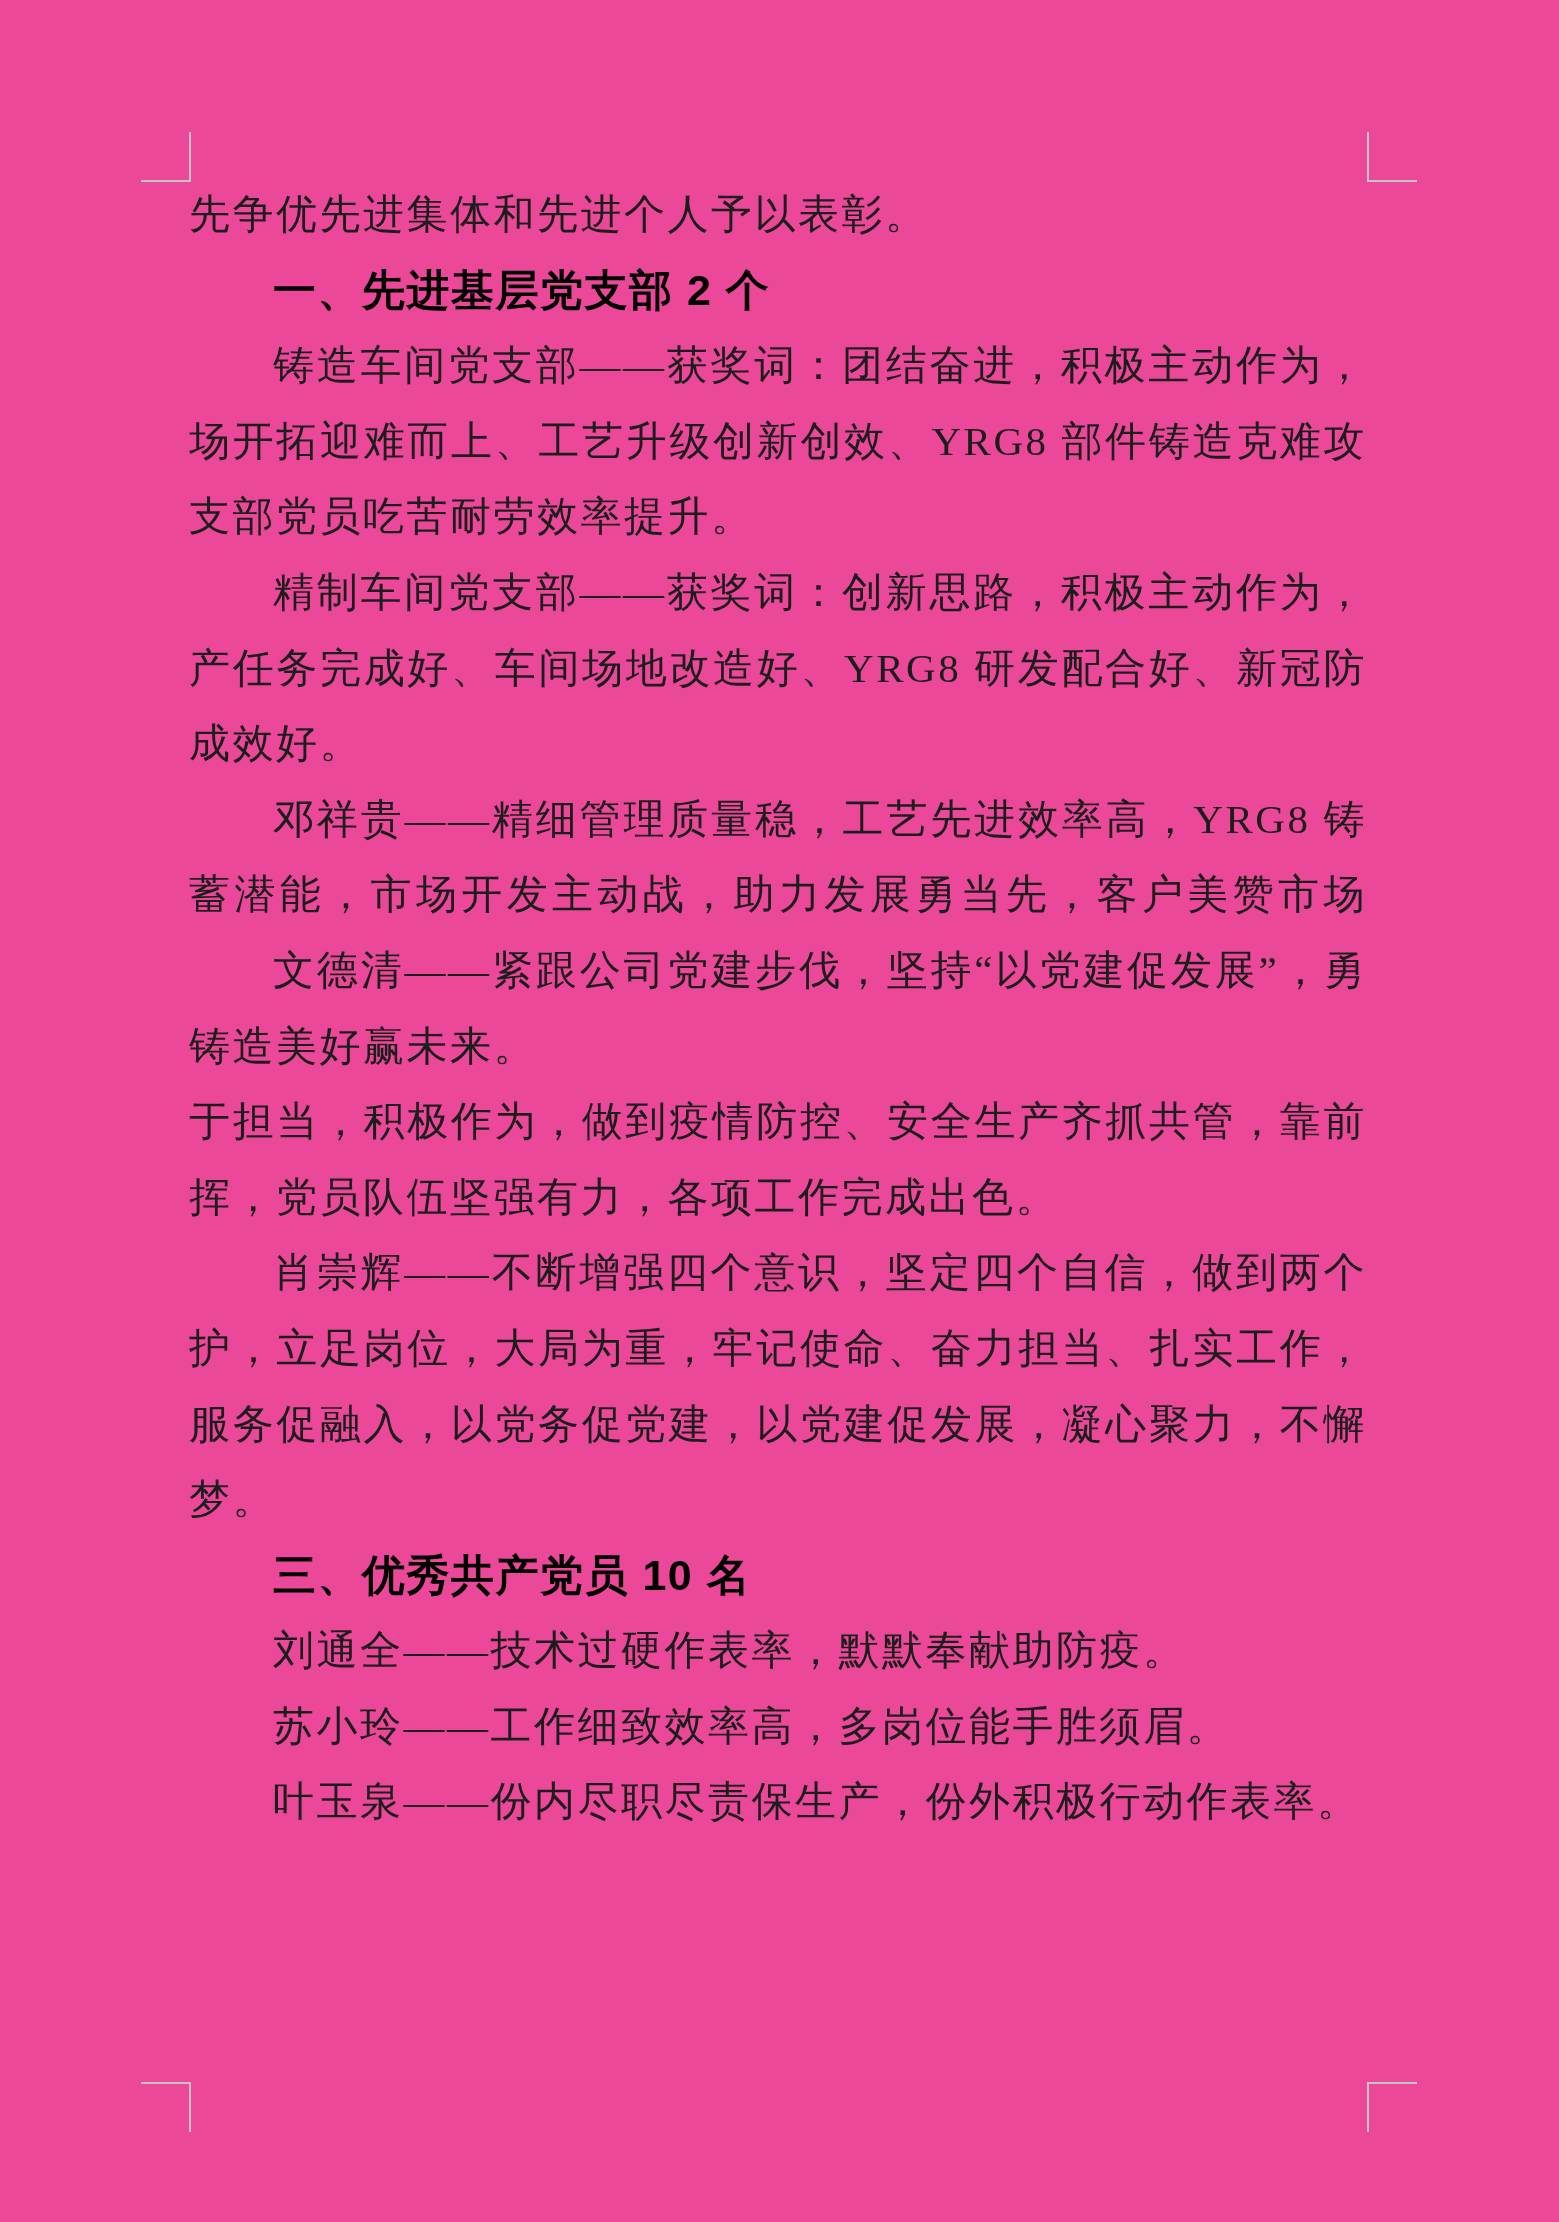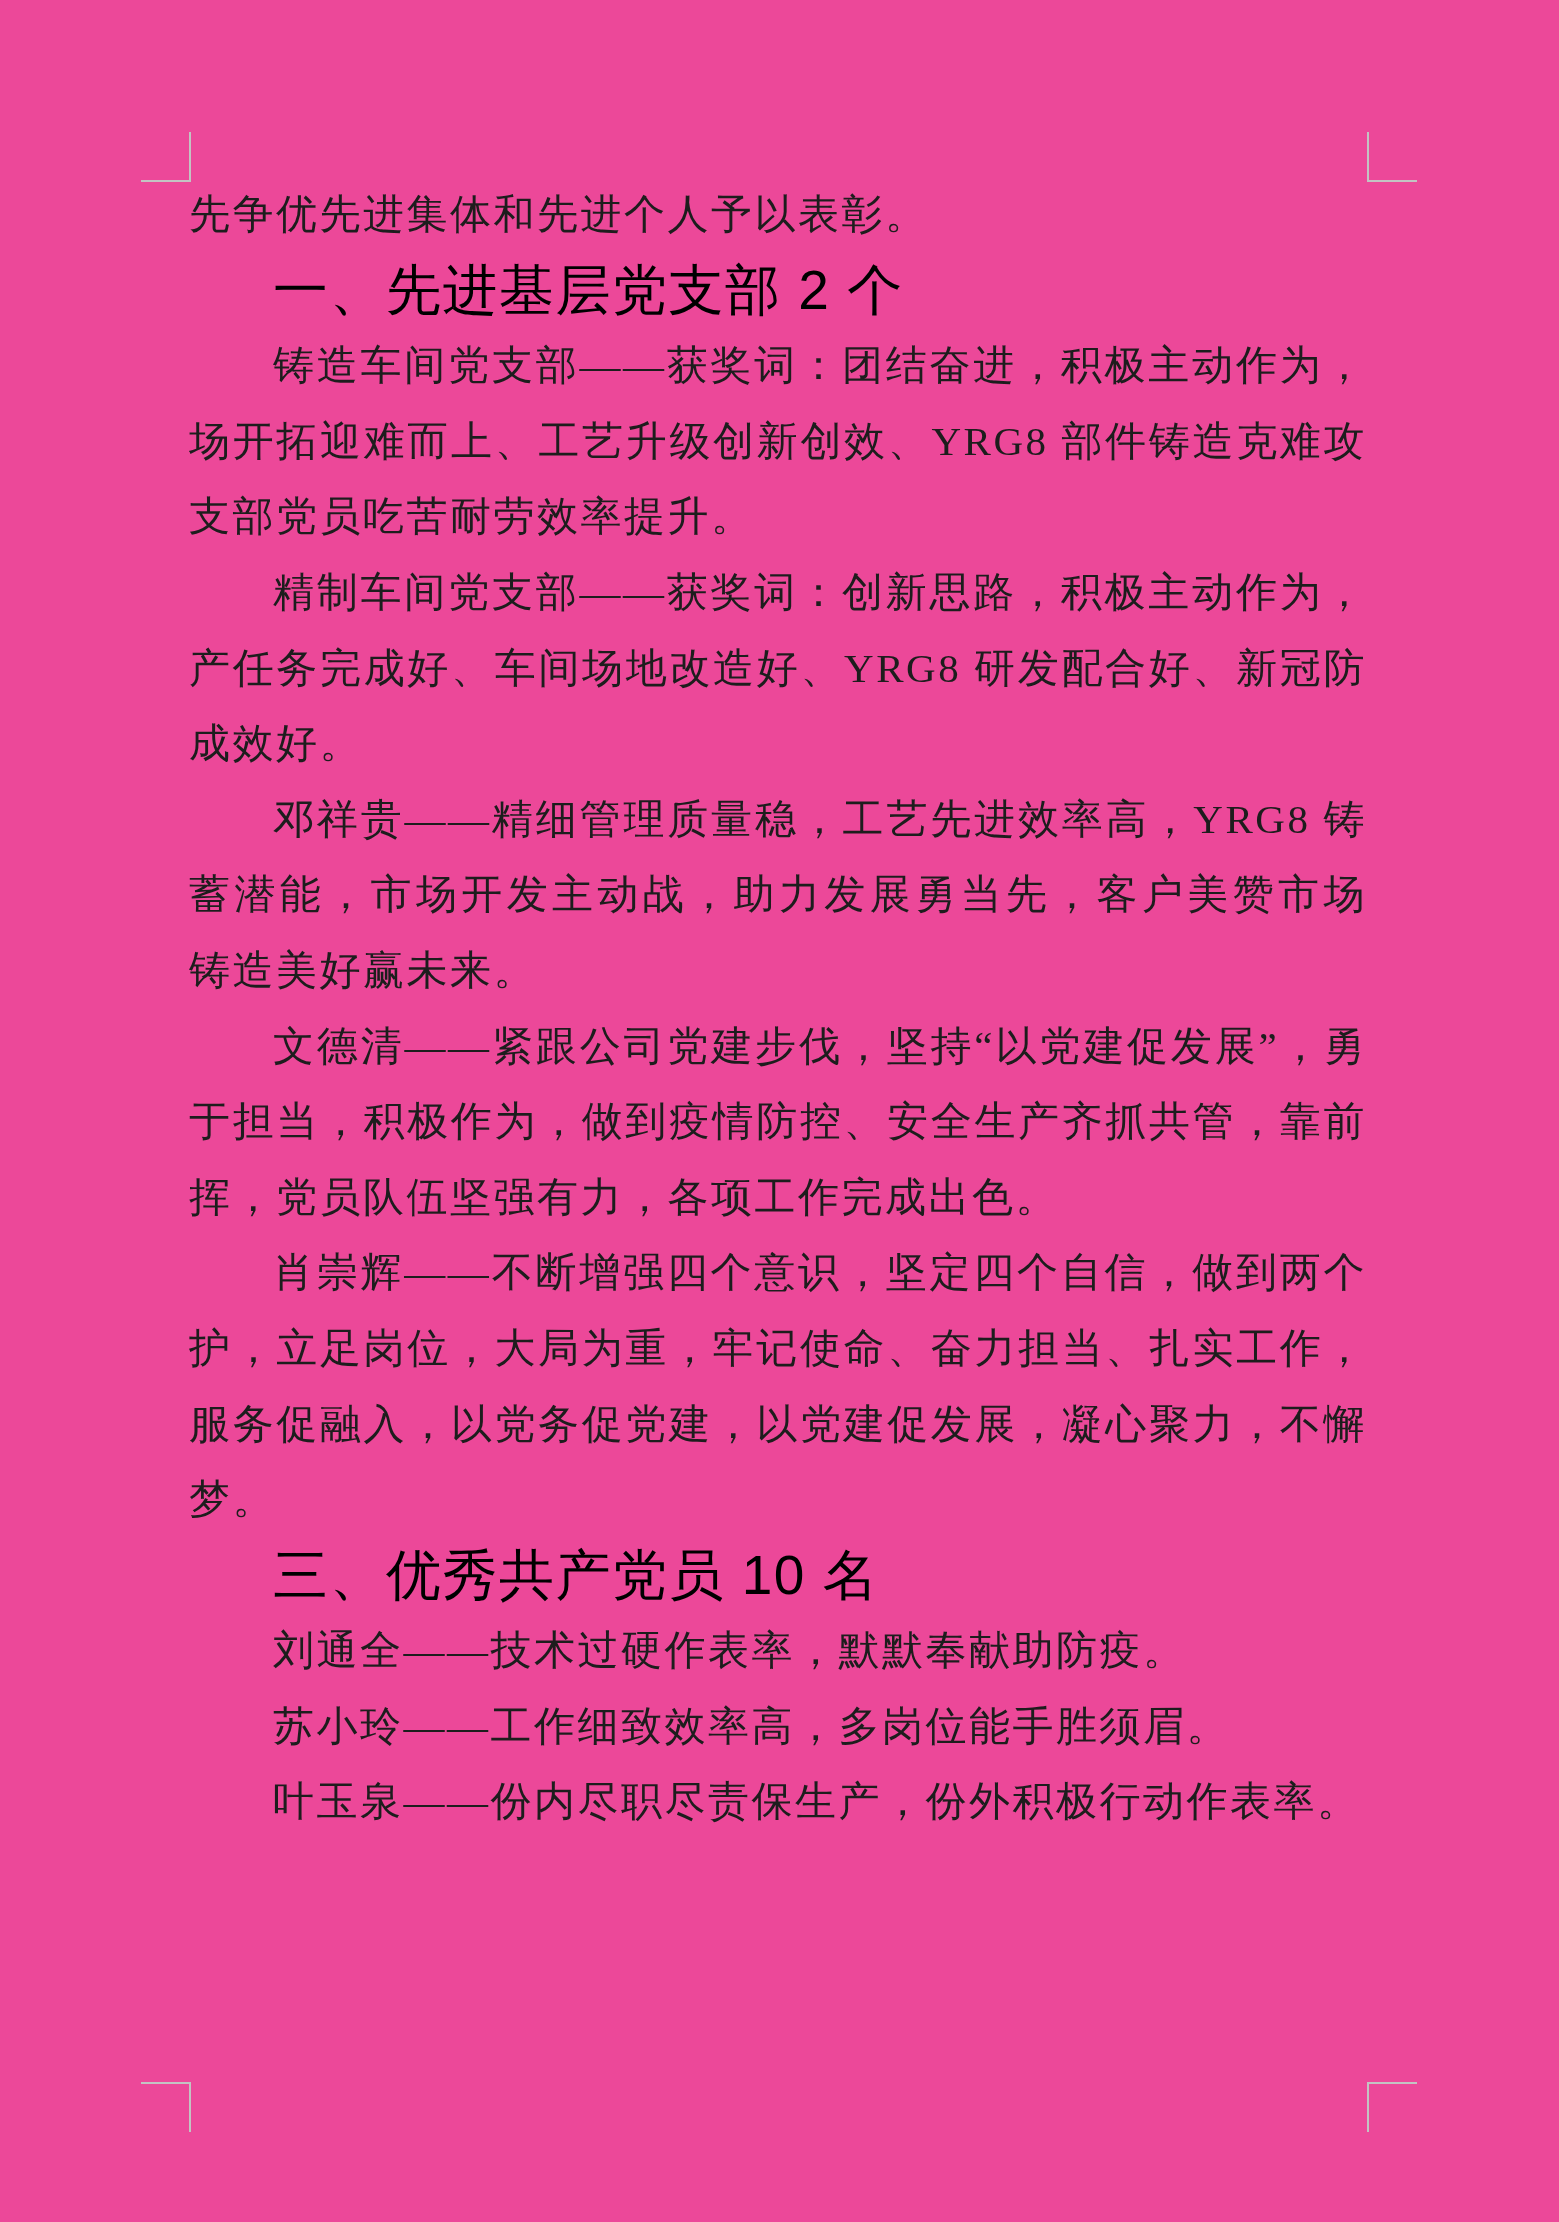--- a/index.html
+++ b/index.html
@@ -42,22 +42,22 @@
     overflow: hidden;
     text-align: left;
   }
   .ln.indent { padding-left: 84px; }
   .ln.just {
     text-align: justify;
     text-align-last: justify;
   }
   .ln.head {
     font-family: "Liberation Sans", "DejaVu Sans", sans-serif;
-    font-weight: 400;
-    font-size: 55px;
+    font-weight: 700;
+    font-size: 43px;
     letter-spacing: 1.5px;
     color: #000000;
   }
 </style>
 </head>
 <body>
 
 <div class="page">
 
   <div class="crop tl"></div>
@@ -69,22 +69,22 @@
     <div class="ln">先争优先进集体和先进个人予以表彰。</div>
     <div class="ln head indent">一、先进基层党支部 2 个</div>
     <div class="ln indent just">铸造车间党支部——获奖词：团结奋进，积极主动作为，市</div>
     <div class="ln just">场开拓迎难而上、工艺升级创新创效、YRG8 部件铸造克难攻坚、</div>
     <div class="ln">支部党员吃苦耐劳效率提升。</div>
     <div class="ln indent just">精制车间党支部——获奖词：创新思路，积极主动作为，生</div>
     <div class="ln just">产任务完成好、车间场地改造好、YRG8 研发配合好、新冠防控</div>
     <div class="ln">成效好。</div>
     <div class="ln indent just">邓祥贵——精细管理质量稳，工艺先进效率高，YRG8 铸件</div>
     <div class="ln just">蓄潜能，市场开发主动战，助力发展勇当先，客户美赞市场宽，</div>
+    <div class="ln indent just">文德清——紧跟公司党建步伐，坚持“以党建促发展”，勇</div>
     <div class="ln">铸造美好赢未来。</div>
-    <div class="ln indent just">文德清——紧跟公司党建步伐，坚持“以党建促发展”，勇</div>
     <div class="ln just">于担当，积极作为，做到疫情防控、安全生产齐抓共管，靠前指</div>
     <div class="ln">挥，党员队伍坚强有力，各项工作完成出色。</div>
     <div class="ln indent just">肖崇辉——不断增强四个意识，坚定四个自信，做到两个维</div>
     <div class="ln just">护，立足岗位，大局为重，牢记使命、奋力担当、扎实工作，以</div>
     <div class="ln just">服务促融入，以党务促党建，以党建促发展，凝心聚力，不懈追</div>
     <div class="ln">梦。</div>
     <div class="ln head indent">三、优秀共产党员 10 名</div>
     <div class="ln indent">刘通全——技术过硬作表率，默默奉献助防疫。</div>
     <div class="ln indent">苏小玲——工作细致效率高，多岗位能手胜须眉。</div>
     <div class="ln indent">叶玉泉——份内尽职尽责保生产，份外积极行动作表率。</div>

